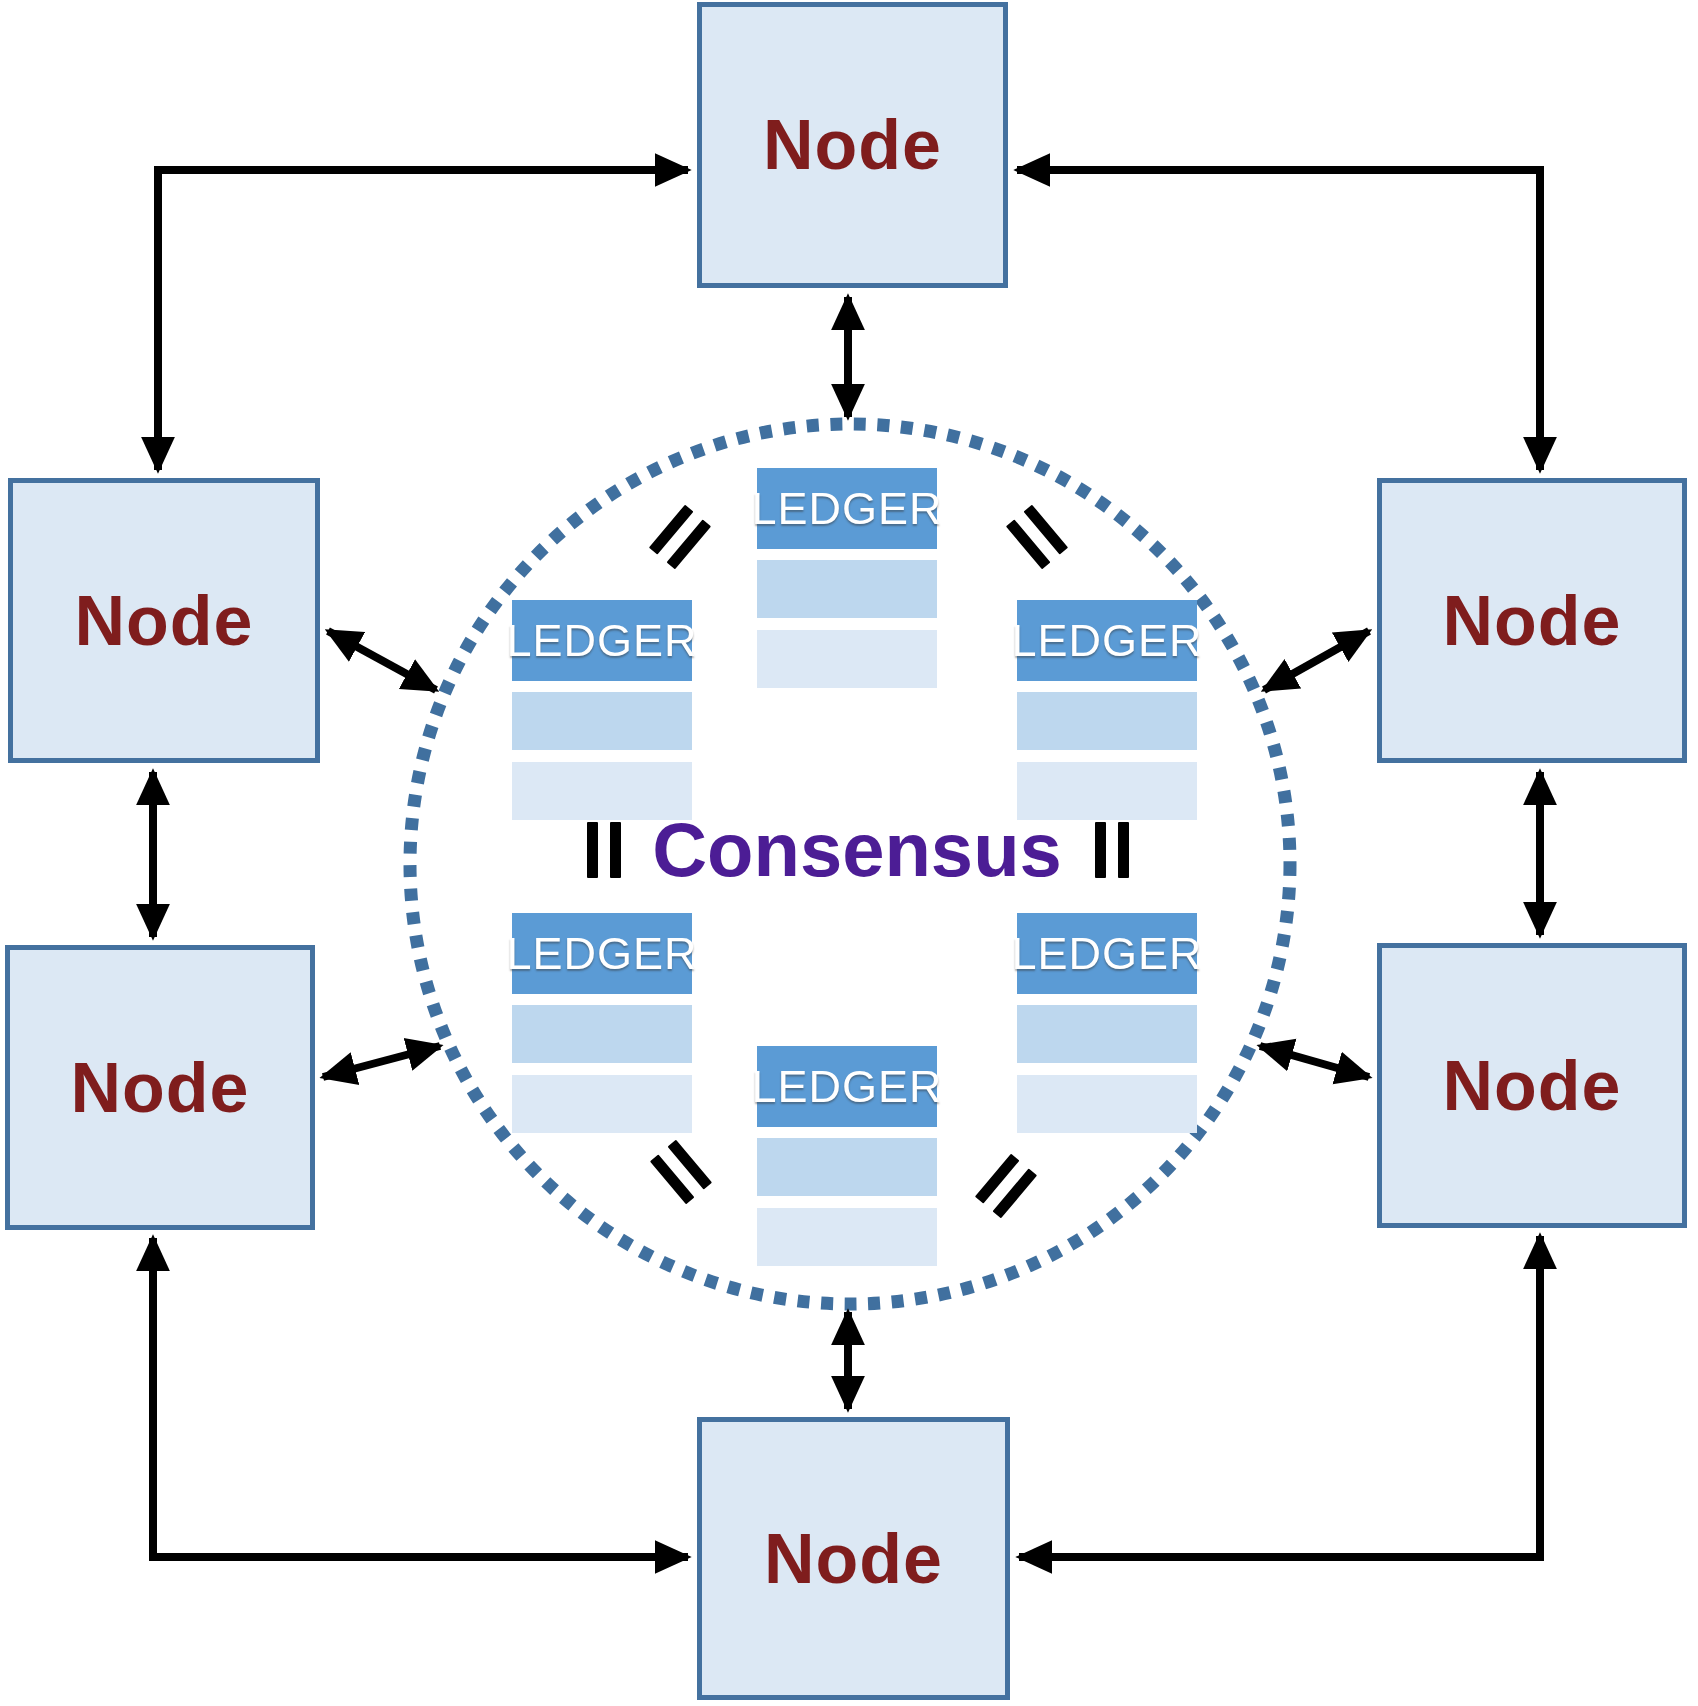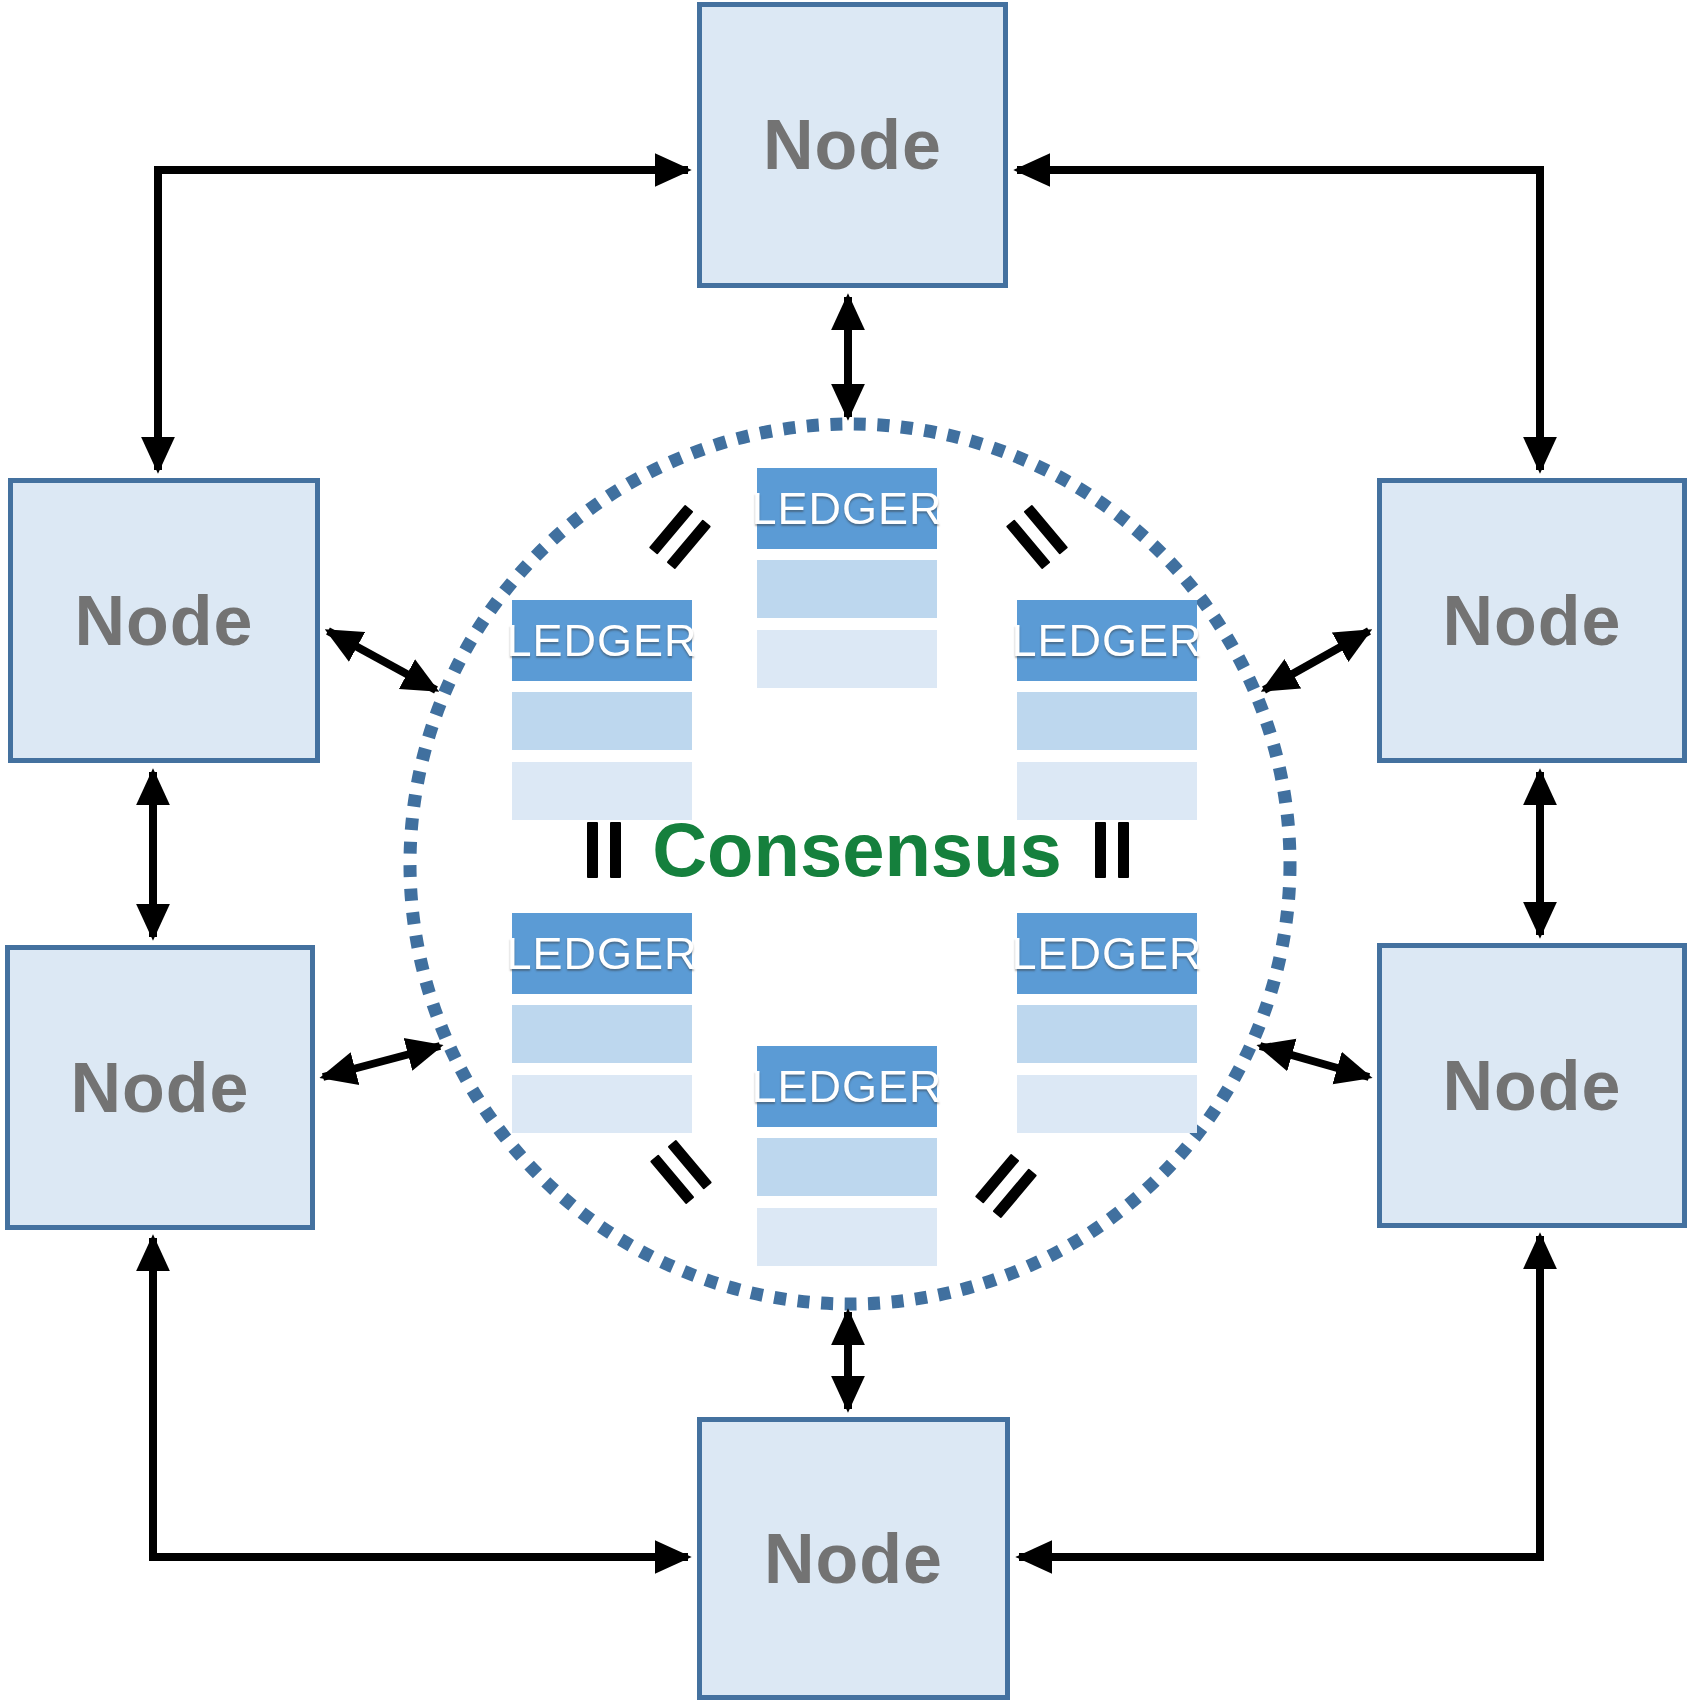--- a/index.html
+++ b/index.html
@@ -22,21 +22,21 @@
   #wires{position:absolute;left:0;top:0;width:1698px;height:1706px;}
   .arrow{stroke:var(--arrow);stroke-width:8;fill:none;}
   .ah-fill{fill:var(--arrow);}
   .dotted-circle{fill:none;stroke:var(--circle-dots);stroke-width:13;stroke-dasharray:12 11.6;}
 
   .node{
     position:absolute;box-sizing:border-box;
     background:var(--node-fill);
     border:5px solid var(--node-border);
     display:flex;align-items:center;justify-content:center;
-    font-weight:700;font-size:70px;color:#737373;
+    font-weight:700;font-size:70px;color:#7f1d1d;
     letter-spacing:1px;
   }
   .n-top{left:697px;top:2px;width:311px;height:286px}
   .n-lu{left:8px;top:478px;width:312px;height:285px}
   .n-ru{left:1377px;top:478px;width:310px;height:285px}
   .n-ll{left:5px;top:945px;width:310px;height:285px}
   .n-rl{left:1377px;top:943px;width:310px;height:285px}
   .n-bot{left:697px;top:1417px;width:313px;height:283px}
 
   .ledger{position:absolute;width:180px;}
@@ -51,21 +51,21 @@
   .l-top{left:757px;top:468px}
   .l-ml{left:512px;top:600px}
   .l-mr{left:1017px;top:600px}
   .l-ll{left:512px;top:913px}
   .l-lr{left:1017px;top:913px}
   .l-bot{left:757px;top:1046px}
 
   .consensus{
     position:absolute;left:857px;top:849px;
     transform:translate(-50%,-50%);
-    font-size:76px;font-weight:700;color:#15803d;white-space:nowrap;
+    font-size:76px;font-weight:700;color:#4c1d95;white-space:nowrap;
   }
 
   .eq{position:absolute;width:56px;height:34px;}
   .eq span{display:block;height:11px;background:var(--arrow);border-radius:1px;}
   .eq span + span{margin-top:12px;}
   .eq-ul{left:652px;top:520px;transform:rotate(-50deg)}
   .eq-ur{left:1009px;top:520px;transform:rotate(50deg)}
   .eq-ml{left:576px;top:833px;transform:rotate(90deg)}
   .eq-mr{left:1084px;top:833px;transform:rotate(90deg)}
   .eq-ll{left:653px;top:1155px;transform:rotate(50deg)}

